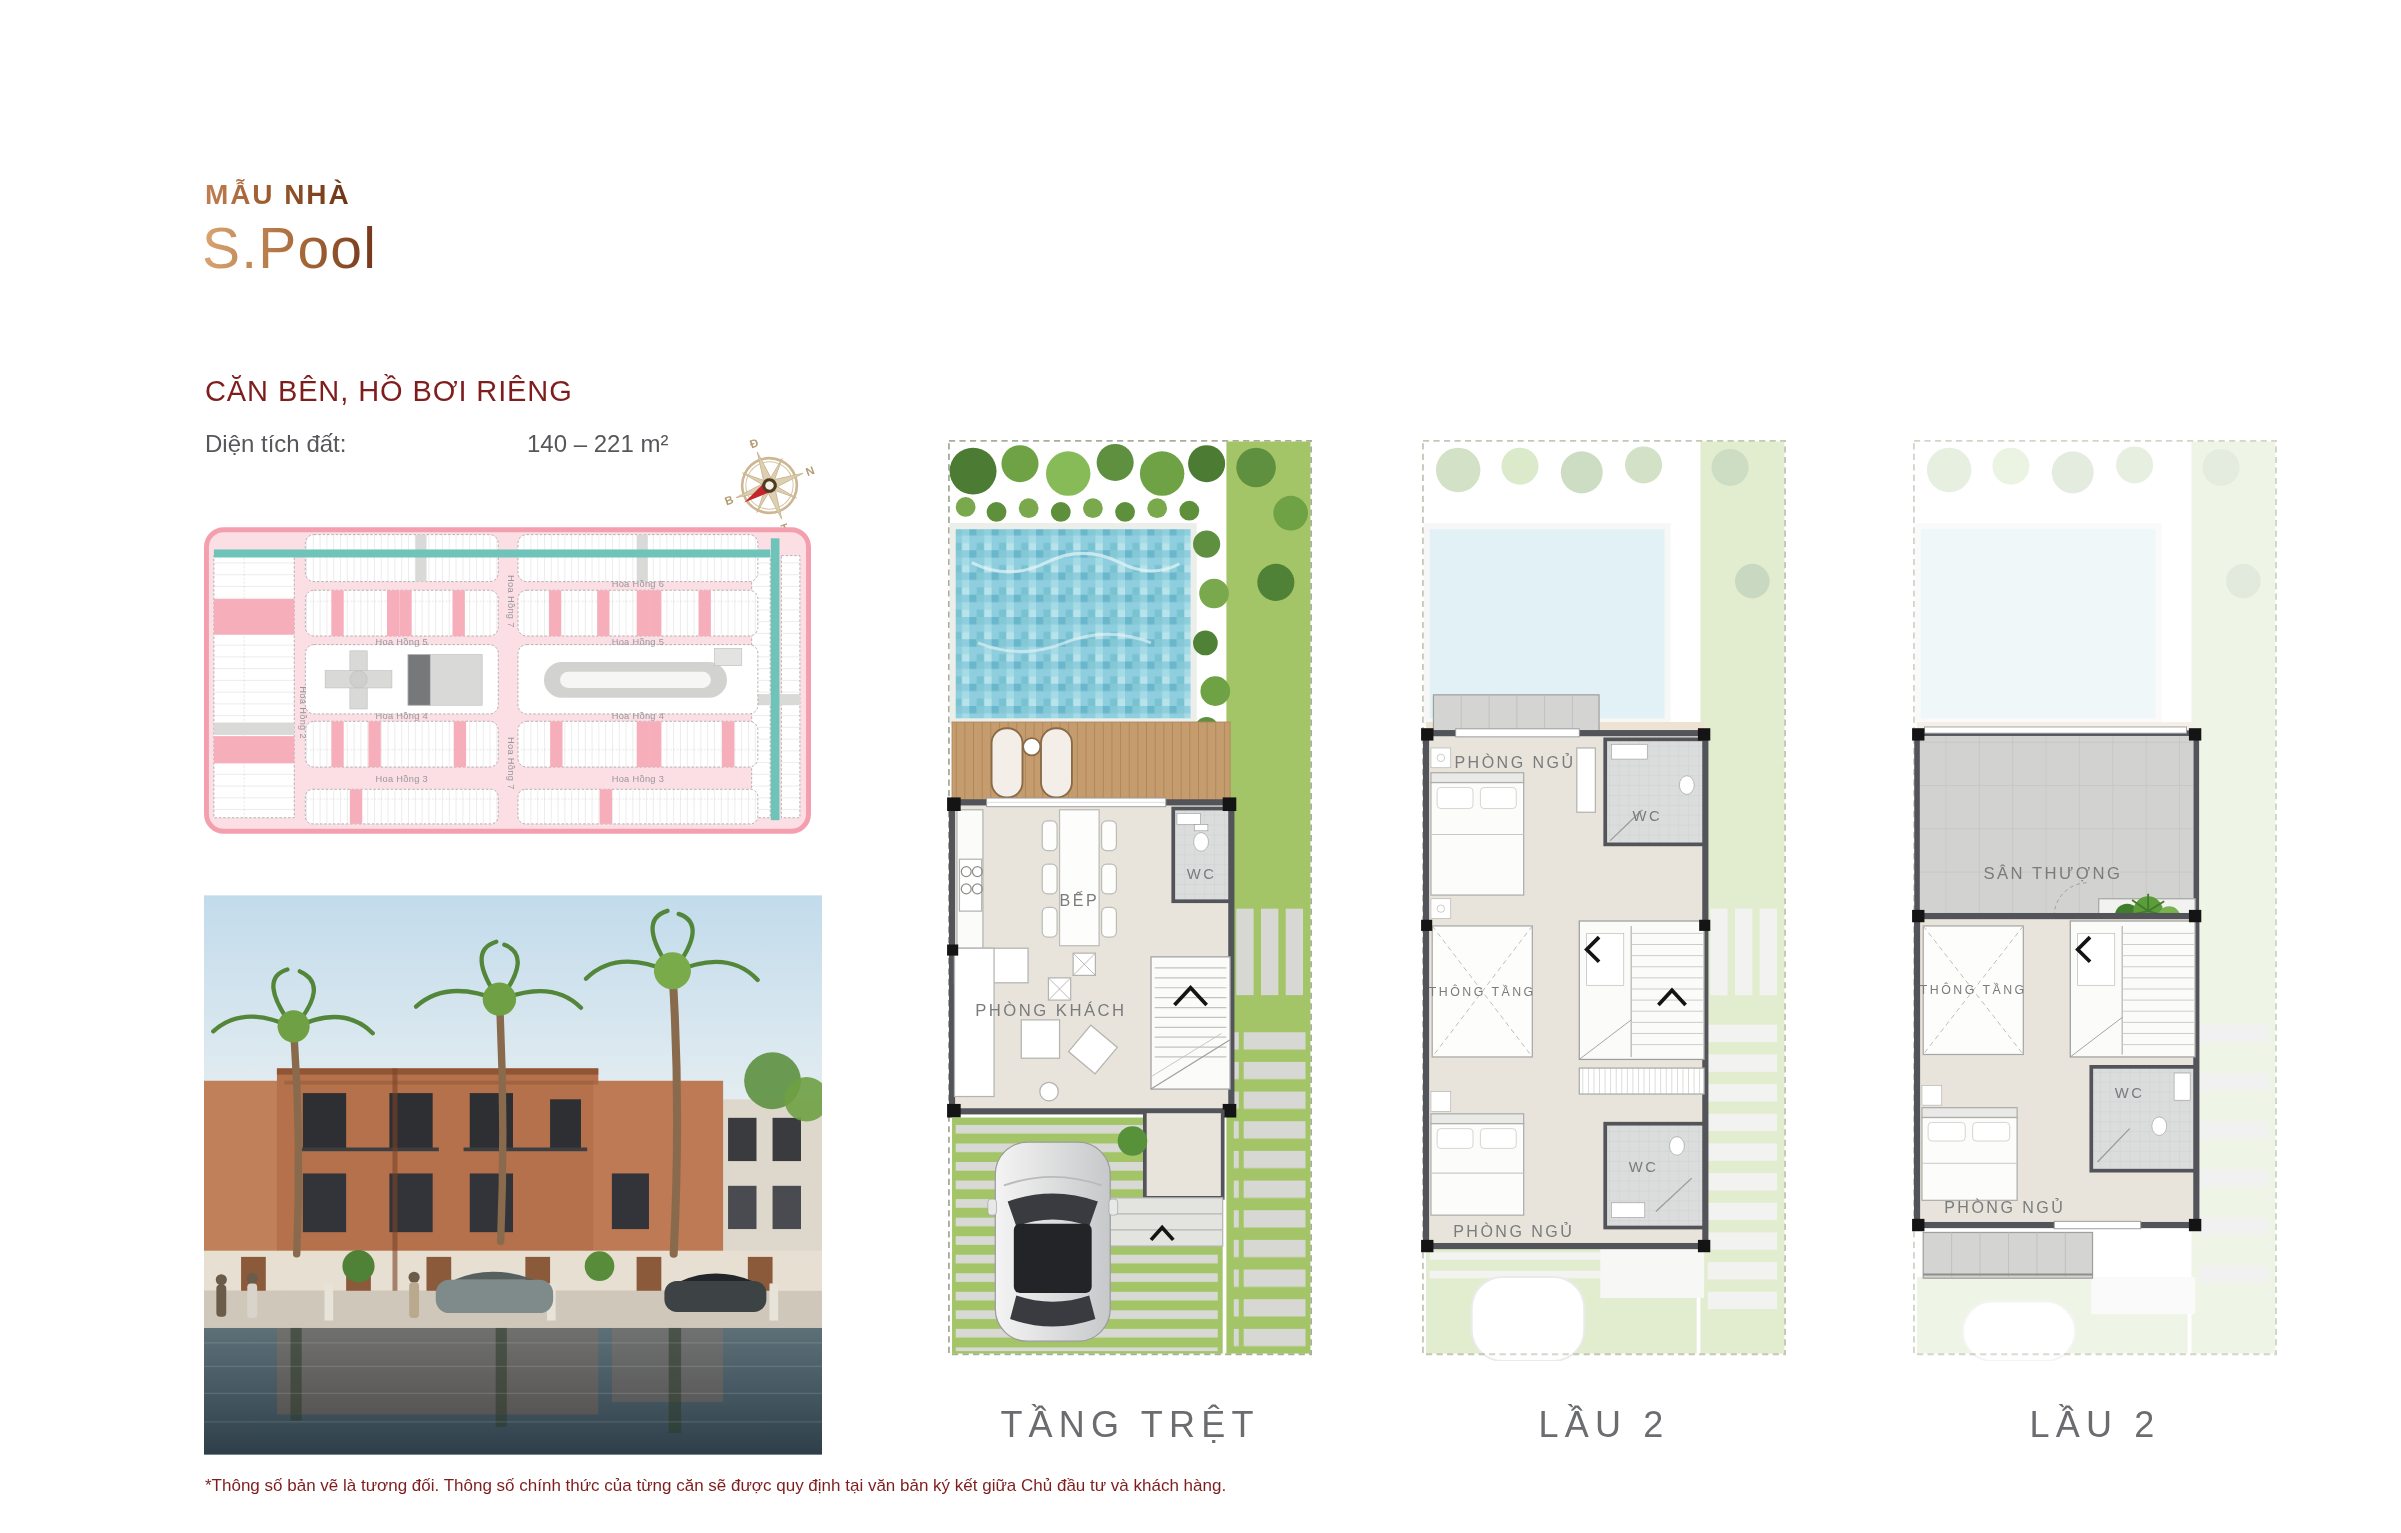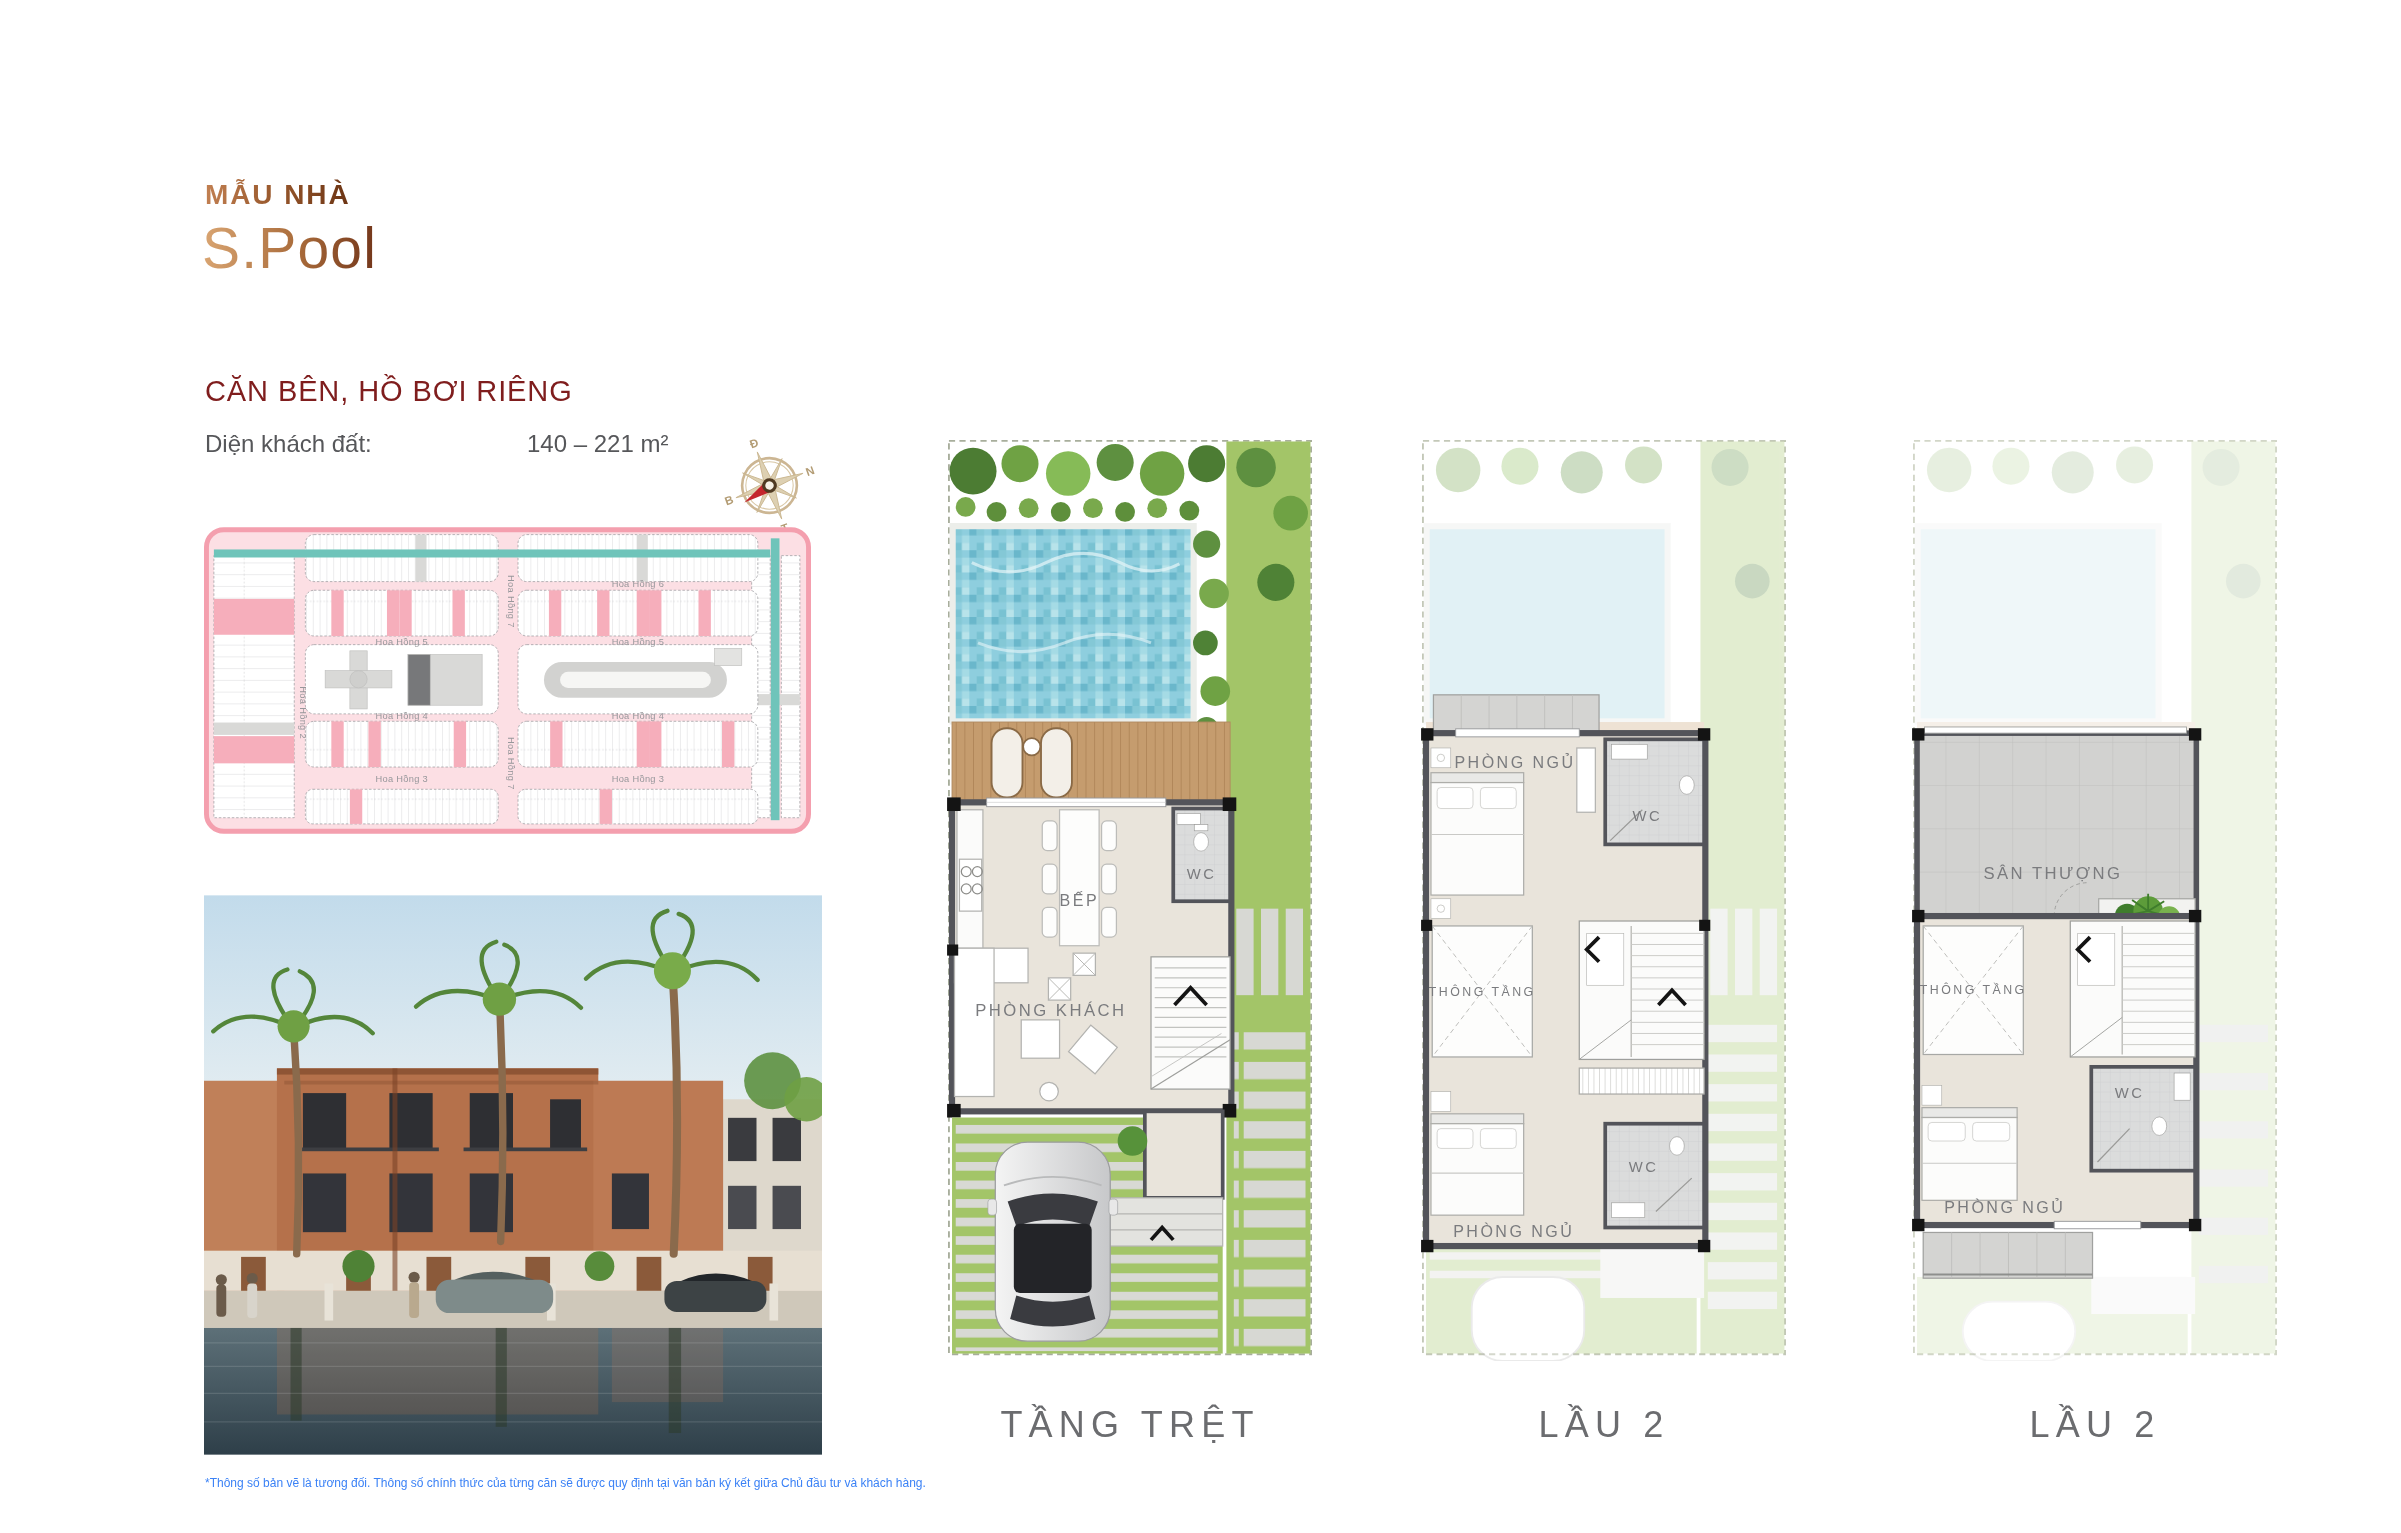--- a/index.html
+++ b/index.html
@@ -10,40 +10,40 @@
   .eyebrow{left:205px;top:160px;font-size:28px;font-weight:700;letter-spacing:1.9px;
     background:linear-gradient(92deg,#c28052 0%,#9a5a2e 45%,#6b3313 100%);
     -webkit-background-clip:text;background-clip:text;-webkit-text-fill-color:transparent;color:#8a4722;}
   .model{left:202px;top:215px;font-size:57px;font-weight:400;letter-spacing:1.2px;
     background:linear-gradient(92deg,#daa673 0%,#a96b3a 55%,#72351a 100%);
     -webkit-background-clip:text;background-clip:text;-webkit-text-fill-color:transparent;color:#a96b3a;}
   .subtitle{left:205px;top:375px;font-size:29px;color:#7f1d1d;letter-spacing:0.9px;}
   .specs{left:205px;top:425px;font-size:24px;color:#56575a;line-height:38px;}
   .spec-row{display:flex;}
   .spec-label{width:322px;}
-  .footnote{left:205px;top:1476px;font-size:12px;color:#3b82f6;white-space:nowrap;}
+  .footnote{left:205px;top:1476px;font-size:17px;color:#7f1d1d;white-space:nowrap;}
   
   figure.plan{margin:0;position:absolute;width:366px;height:922px;}
   figure.plan figcaption{position:absolute;top:965px;width:100%;text-align:center;
     font-size:36px;letter-spacing:6.2px;color:#6b6c6f;}
   svg text{font-family:"Liberation Sans",sans-serif;}
   .room-label{fill:#7a7b7e;letter-spacing:4px;}
   .street{font-size:15px;fill:#97979b;letter-spacing:.5px;}
   .compass-letter{font-size:11px;fill:#b39c74;font-weight:700;}
 </style>
 </head>
 <body>
 
 <h1 class="abs eyebrow">MẪU NHÀ</h1>
 <div class="abs model">S.Pool</div>
 <h2 class="abs subtitle" style="font-weight:400;margin:0;">CĂN BÊN, HỒ BƠI RIÊNG</h2>
 
 <div class="abs specs">
   <div class="spec-row">
-    <span class="spec-label">Diện khách đất:</span>
+    <span class="spec-label">Diện tích đất:</span>
     <span class="spec-value">140 – 221 m²</span>
   </div>
 </div>
 
 <svg class="abs" style="left:717px;top:433px;" width="105" height="105" viewBox="0 0 100 100">
   <g transform="rotate(-20 50 50)">
     <circle cx="50" cy="50" r="26" fill="none" stroke="#ccb693" stroke-width="2.5"></circle>
     <circle cx="50" cy="50" r="22.5" fill="none" stroke="#d8c7a5" stroke-width="1"></circle>
     <g fill="#ddd0b2" stroke="#c9b68f" stroke-width="0.8">
       <polygon points="50,16 54,46 50,50 46,46"></polygon>

